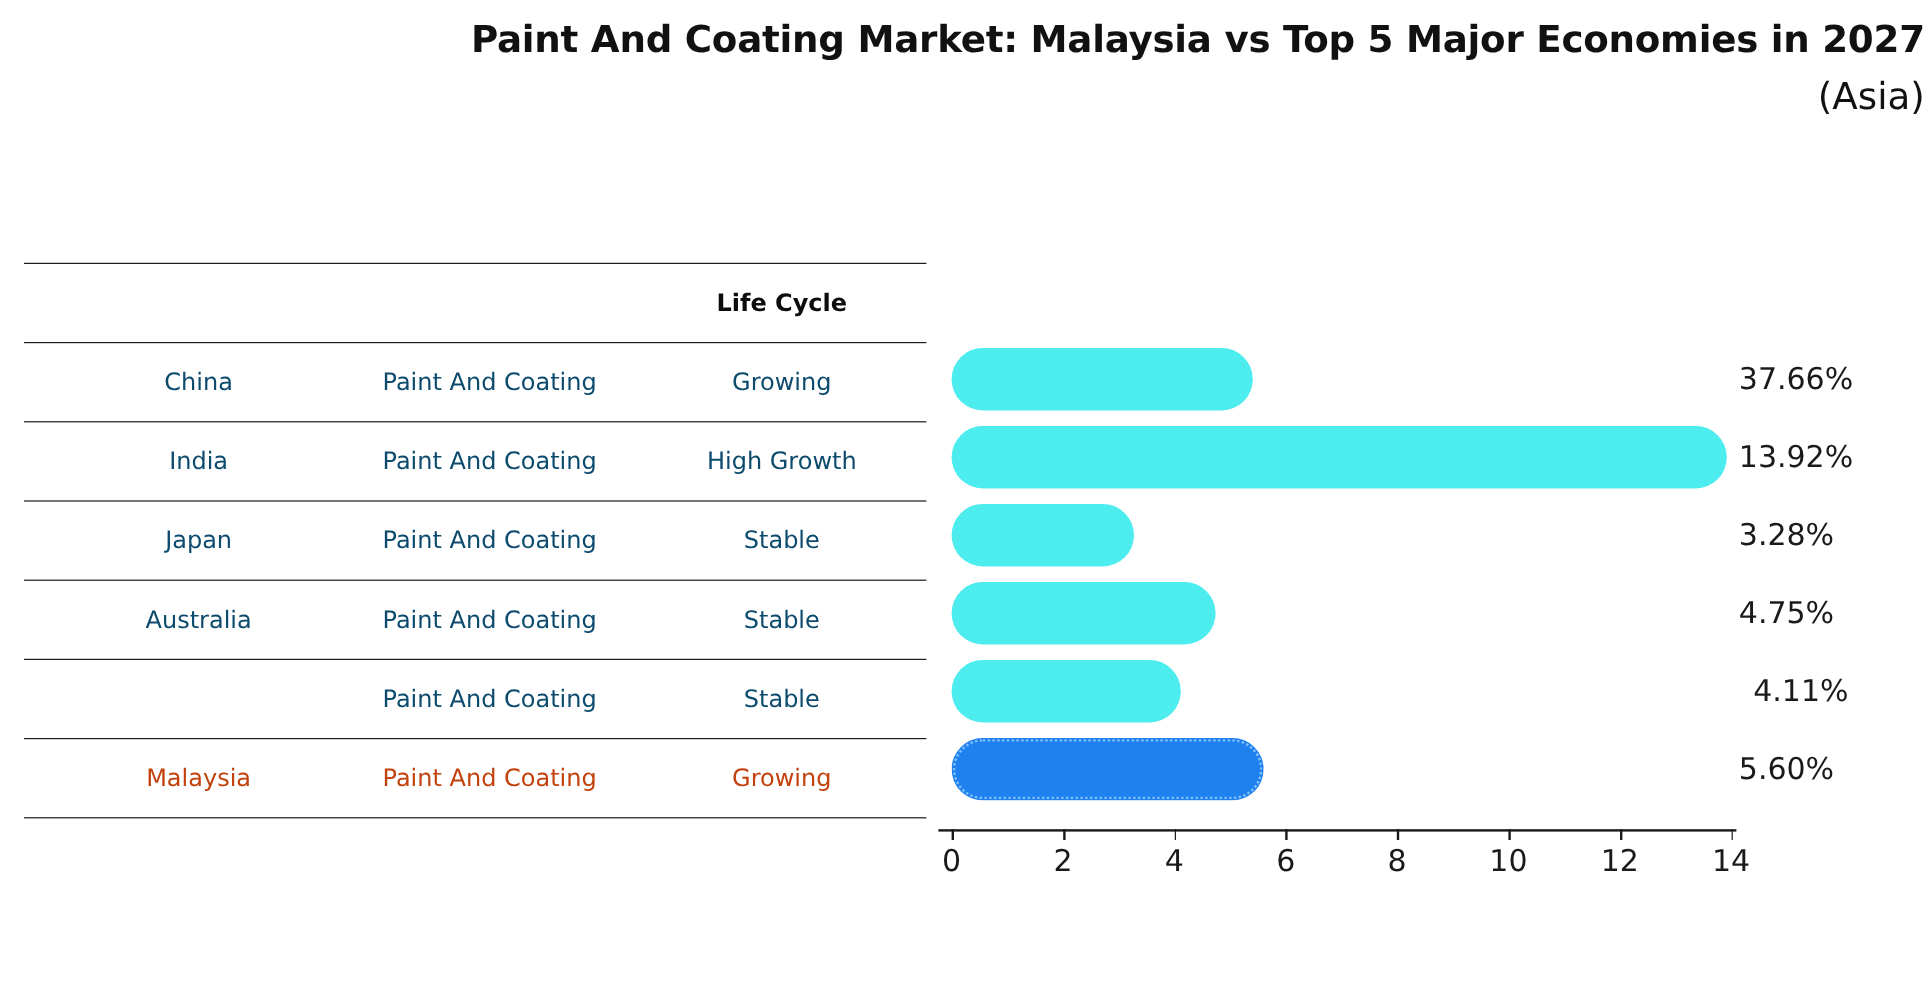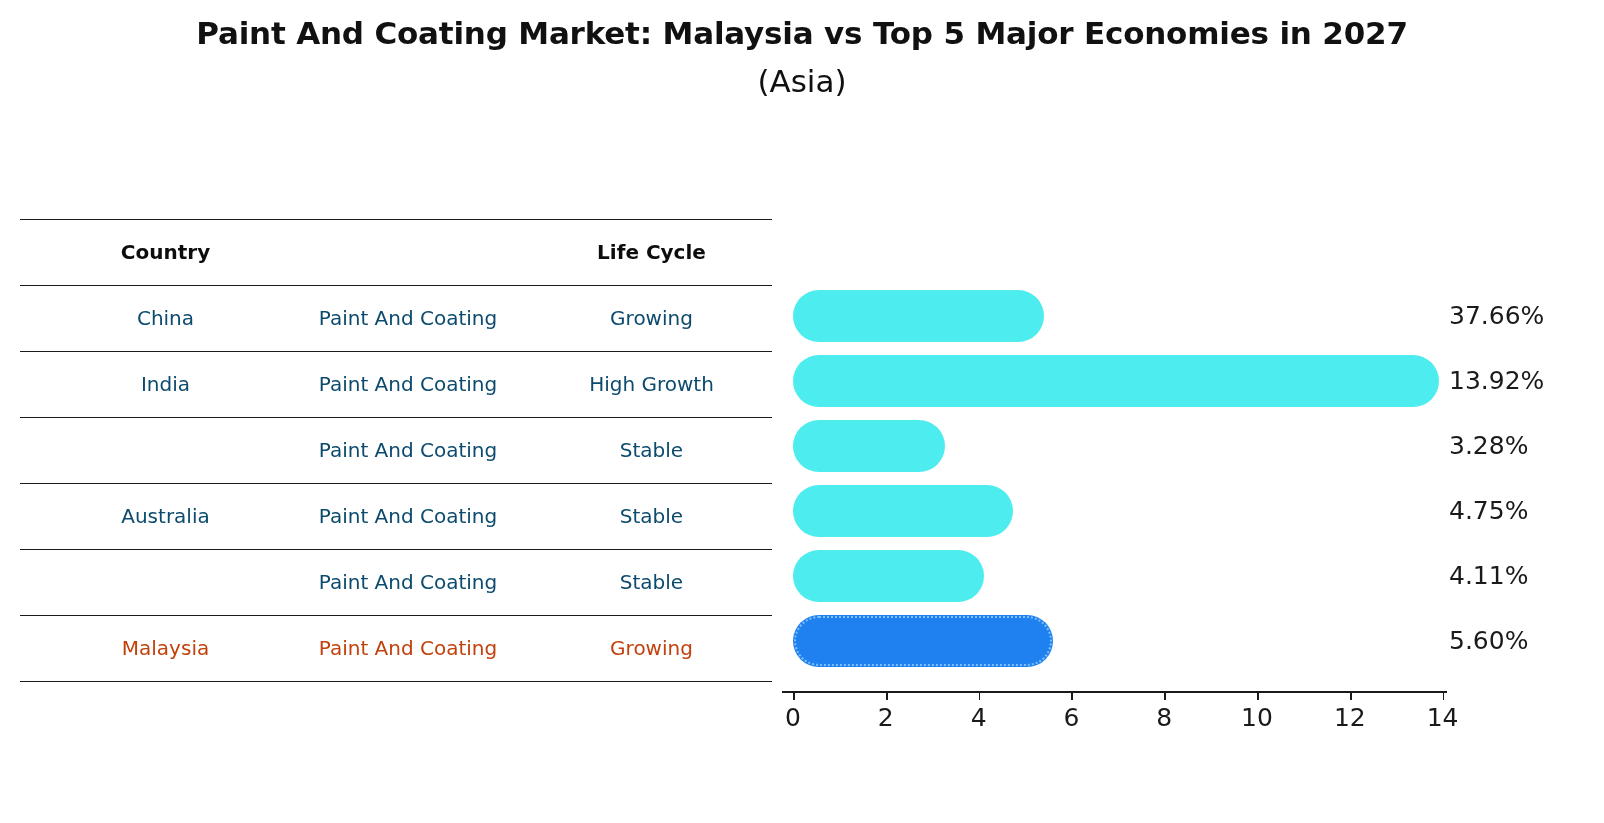--- a/index.html
+++ b/index.html
@@ -14,21 +14,21 @@
     overflow: hidden;
     position: relative;
   }
 
   
   #title-block {
     position: absolute;
     top: 14px;
     left: 0;
     width: 1604px;
-    text-align: center;
+    text-align: right;
   }
   #chart-title {
     font-size: 31px;
     font-weight: bold;
     color: #111111;
     letter-spacing: -0.2px;
     line-height: 1.28;
     white-space: nowrap;
   }
   #chart-subtitle {
@@ -149,37 +149,37 @@
 <body>
 
 <div id="title-block">
   <div id="chart-title">Paint And Coating Market: Malaysia vs Top 5 Major Economies in 2027</div>
   <div id="chart-subtitle">(Asia)</div>
 </div>
 
 <div id="table-panel">
 
   <div class="trow header">
-    <div class="cell c-country">Country</div>
     <div class="cell c-life">Life Cycle</div>
   </div>
 
   <div class="trow body">
     <div class="cell c-country">China</div>
     <div class="cell c-product">Paint And Coating</div>
     <div class="cell c-life">Growing</div>
   </div>
 
   <div class="trow body">
     <div class="cell c-country">India</div>
     <div class="cell c-product">Paint And Coating</div>
     <div class="cell c-life">High Growth</div>
   </div>
 
   <div class="trow body">
+    <div class="cell c-country">Japan</div>
     <div class="cell c-product">Paint And Coating</div>
     <div class="cell c-life">Stable</div>
   </div>
 
   <div class="trow body">
     <div class="cell c-country">Australia</div>
     <div class="cell c-product">Paint And Coating</div>
     <div class="cell c-life">Stable</div>
   </div>
 
@@ -234,15 +234,15 @@
       <div class="tick-label" style="left: 1257px;">10</div>
       <div class="tick" style="left: 1349.8px;"></div>
       <div class="tick-label" style="left: 1349.8px;">12</div>
       <div class="tick" style="left: 1442.6px;"></div>
       <div class="tick-label" style="left: 1442.6px;">14</div>
     </div>
 <div class="bar-label" style="top: 290px;">37.66%</div>
     <div class="bar-label" style="top: 355px;">13.92%</div>
     <div class="bar-label" style="top: 420px;">3.28%</div>
     <div class="bar-label" style="top: 485px;">4.75%</div>
-    <div class="bar-label" style="top: 550px;">4.11%</div>
+    <div class="bar-label" style="top: 550px; margin-left: 12px;">4.11%</div>
     <div class="bar-label" style="top: 615px;">5.60%</div>
   </div>
 
 </body></html>

